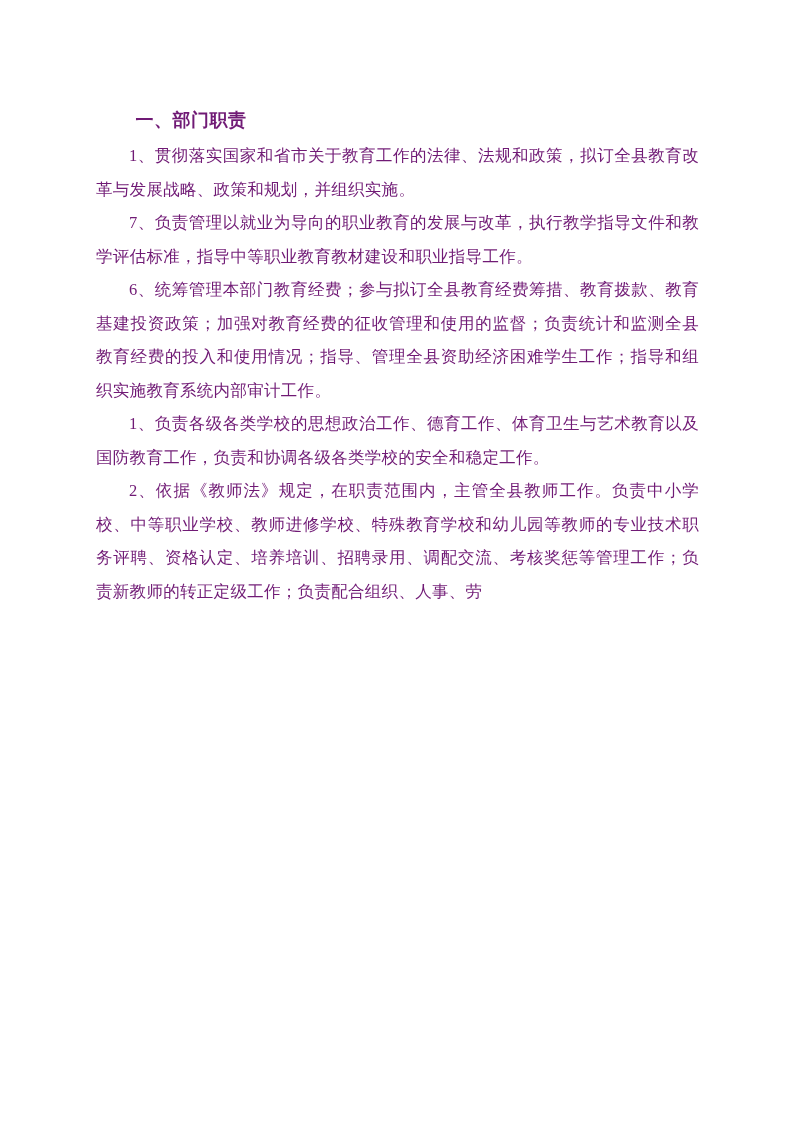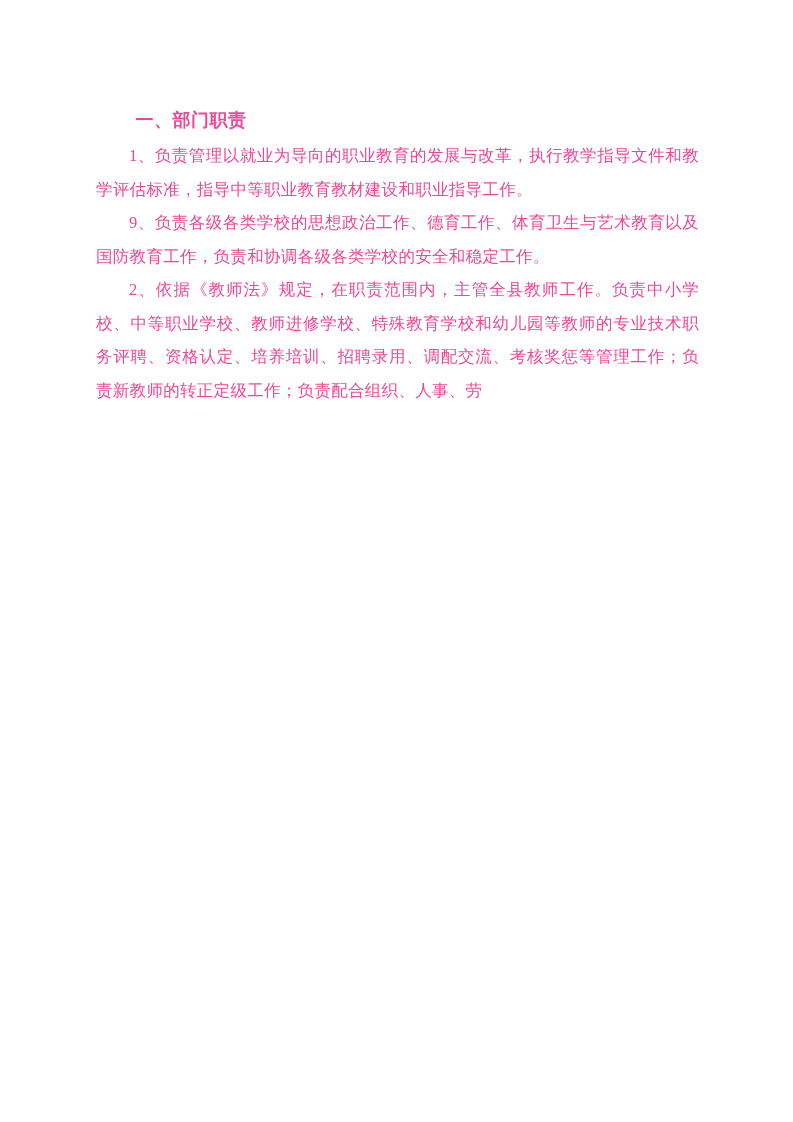--- a/index.html
+++ b/index.html
@@ -7,21 +7,21 @@
     padding: 0;
     background: #ffffff;
   }
   .page {
     position: relative;
     width: 793px;
     height: 949px;
     background: #ffffff;
     overflow: hidden;
     font-family: "Liberation Serif", "DejaVu Serif", serif;
-    color: #ec4899;
+    color: #701a75;
   }
   .content {
     position: absolute;
     left: 96px;
     right: 94px;
     top: 104px;
   }
   .doc-title {
     font-size: 18px;
     font-weight: bold;
@@ -40,17 +40,19 @@
     letter-spacing: 0.3px;
     word-break: break-all;
   }
 </style>
 </head>
 <body>
 
 <div class="page">
   <div class="content">
     <h1 class="doc-title">一、部门职责</h1>
-    <p class="doc-paragraph">1、负责管理以就业为导向的职业教育的发展与改革，执行教学指导文件和教学评估标准，指导中等职业教育教材建设和职业指导工作。</p>
-    <p class="doc-paragraph">9、负责各级各类学校的思想政治工作、德育工作、体育卫生与艺术教育以及国防教育工作，负责和协调各级各类学校的安全和稳定工作。</p>
+    <p class="doc-paragraph">1、贯彻落实国家和省市关于教育工作的法律、法规和政策，拟订全县教育改革与发展战略、政策和规划，并组织实施。</p>
+    <p class="doc-paragraph">7、负责管理以就业为导向的职业教育的发展与改革，执行教学指导文件和教学评估标准，指导中等职业教育教材建设和职业指导工作。</p>
+    <p class="doc-paragraph">6、统筹管理本部门教育经费；参与拟订全县教育经费筹措、教育拨款、教育基建投资政策；加强对教育经费的征收管理和使用的监督；负责统计和监测全县教育经费的投入和使用情况；指导、管理全县资助经济困难学生工作；指导和组织实施教育系统内部审计工作。</p>
+    <p class="doc-paragraph">1、负责各级各类学校的思想政治工作、德育工作、体育卫生与艺术教育以及国防教育工作，负责和协调各级各类学校的安全和稳定工作。</p>
     <p class="doc-paragraph">2、依据《教师法》规定，在职责范围内，主管全县教师工作。负责中小学校、中等职业学校、教师进修学校、特殊教育学校和幼儿园等教师的专业技术职务评聘、资格认定、培养培训、招聘录用、调配交流、考核奖惩等管理工作；负责新教师的转正定级工作；负责配合组织、人事、劳</p>
   </div>
 </div>
 
 </body></html>

